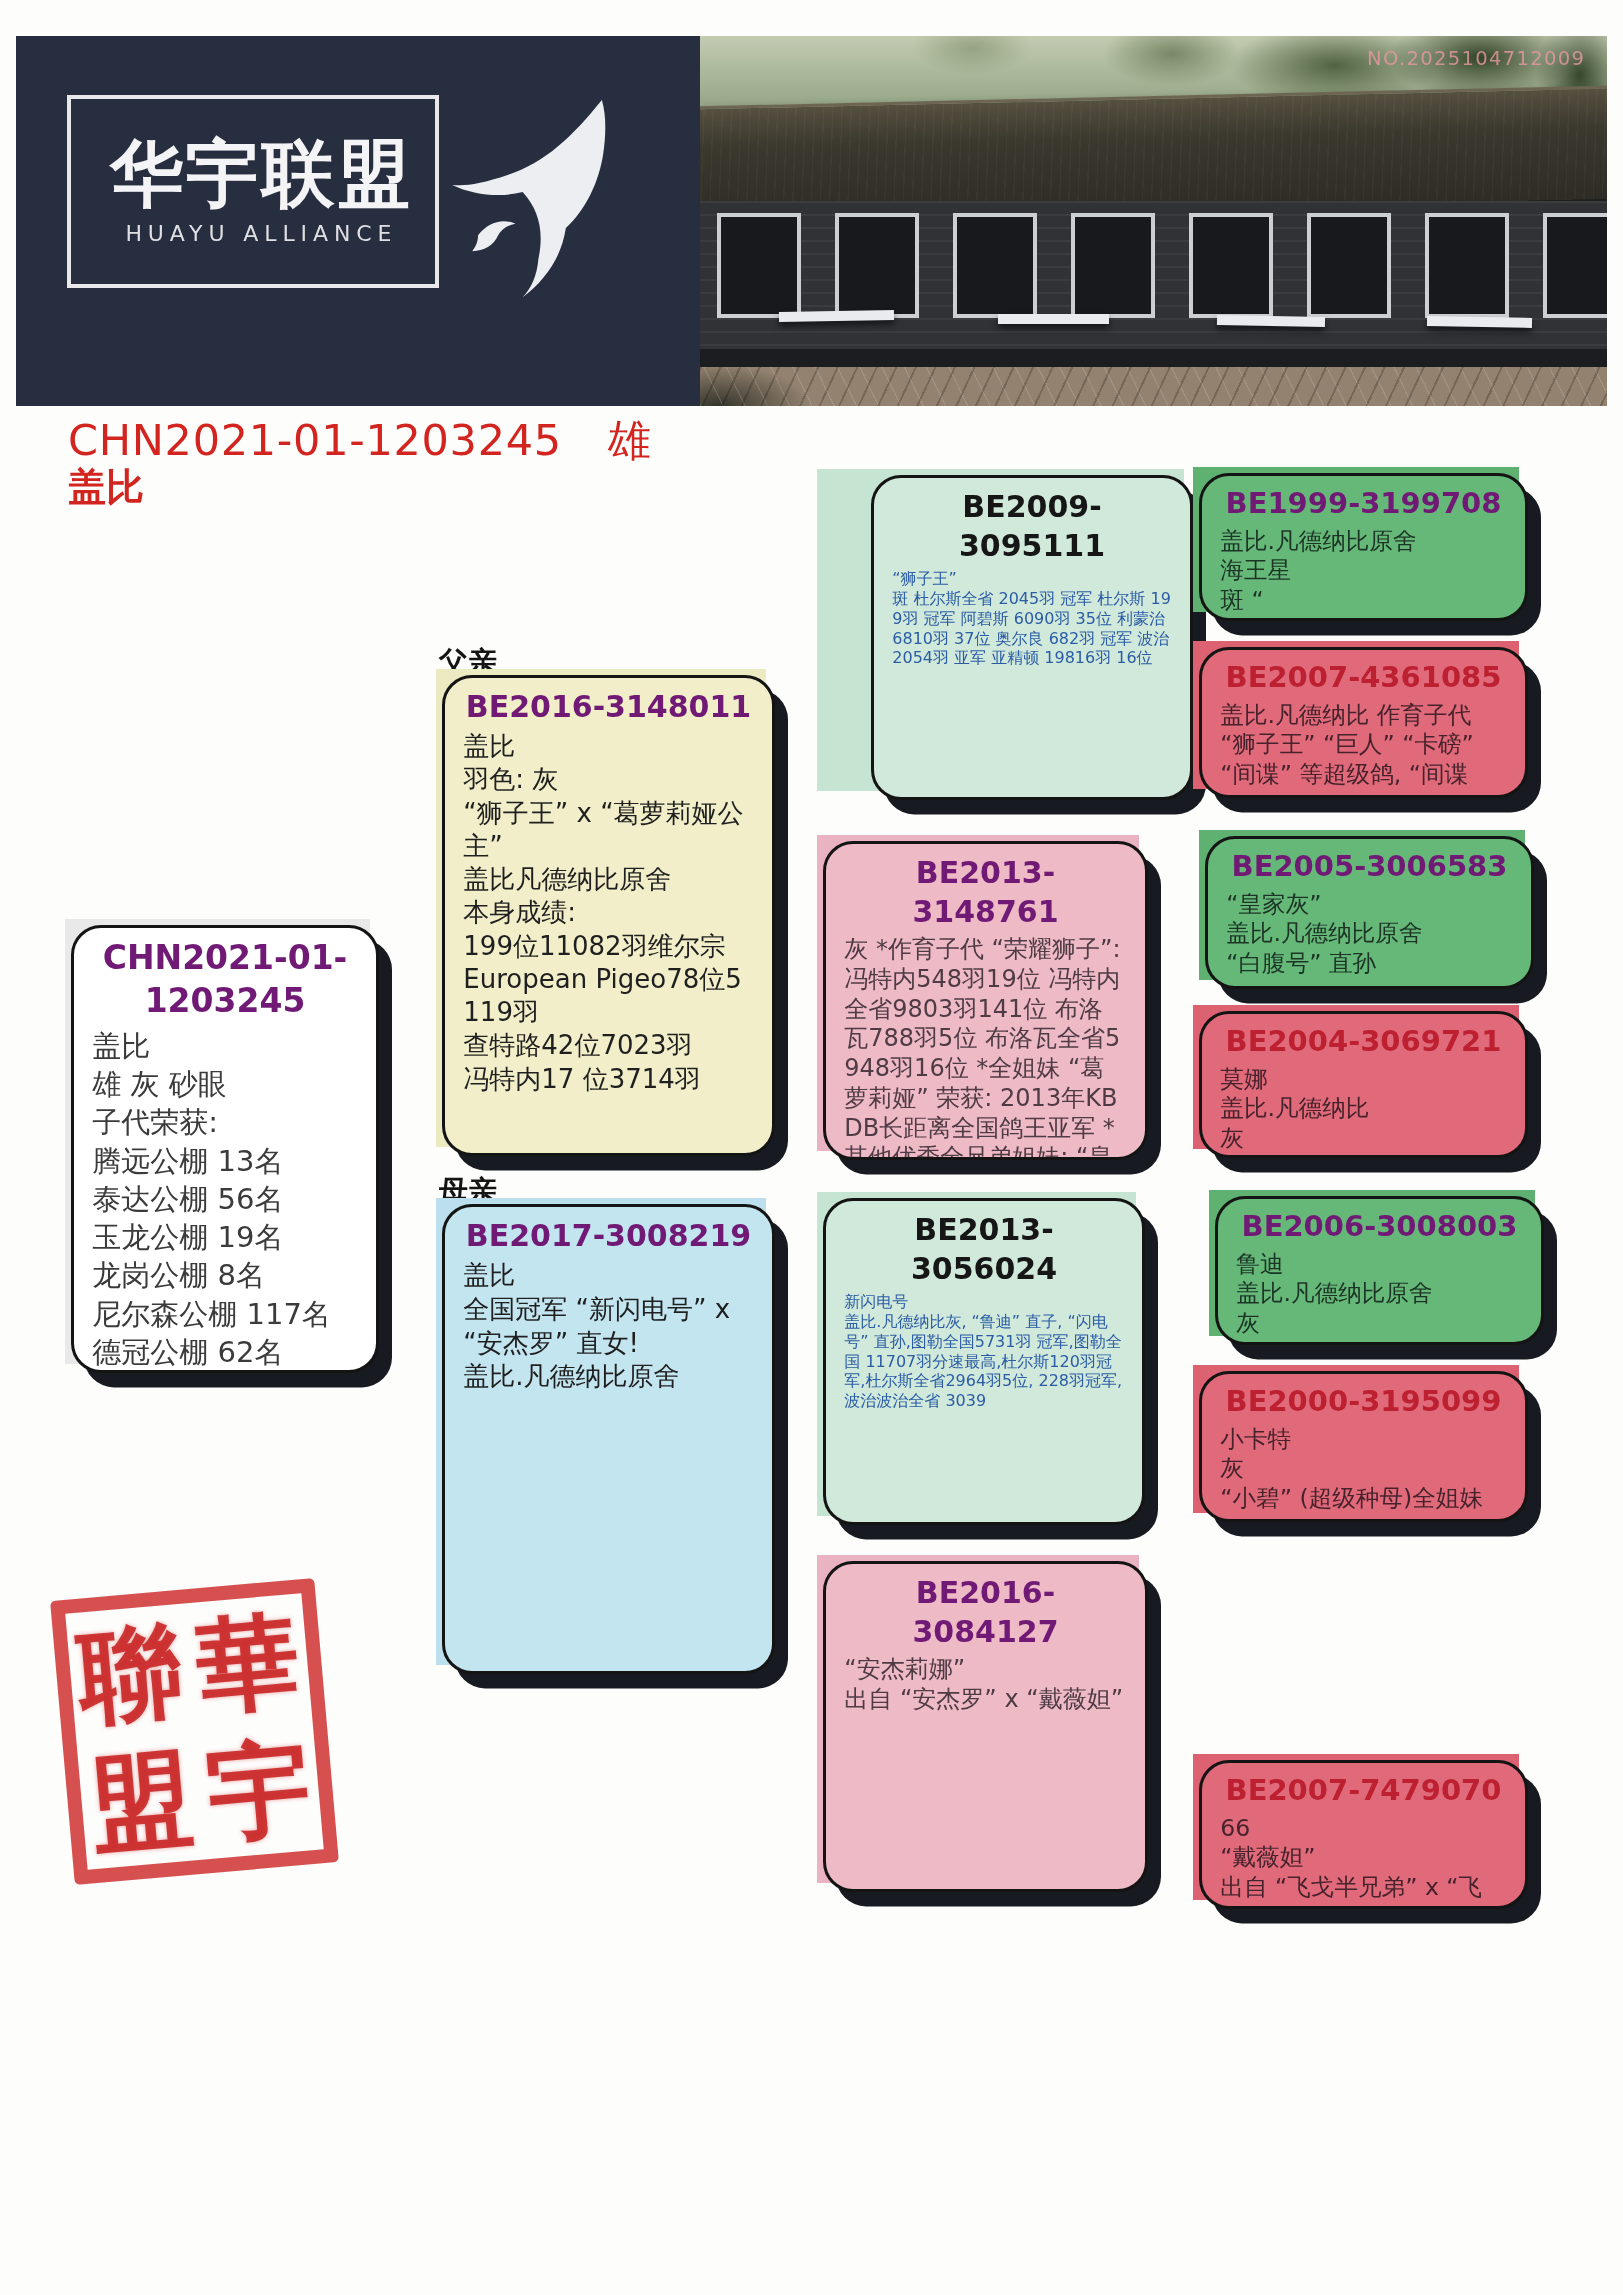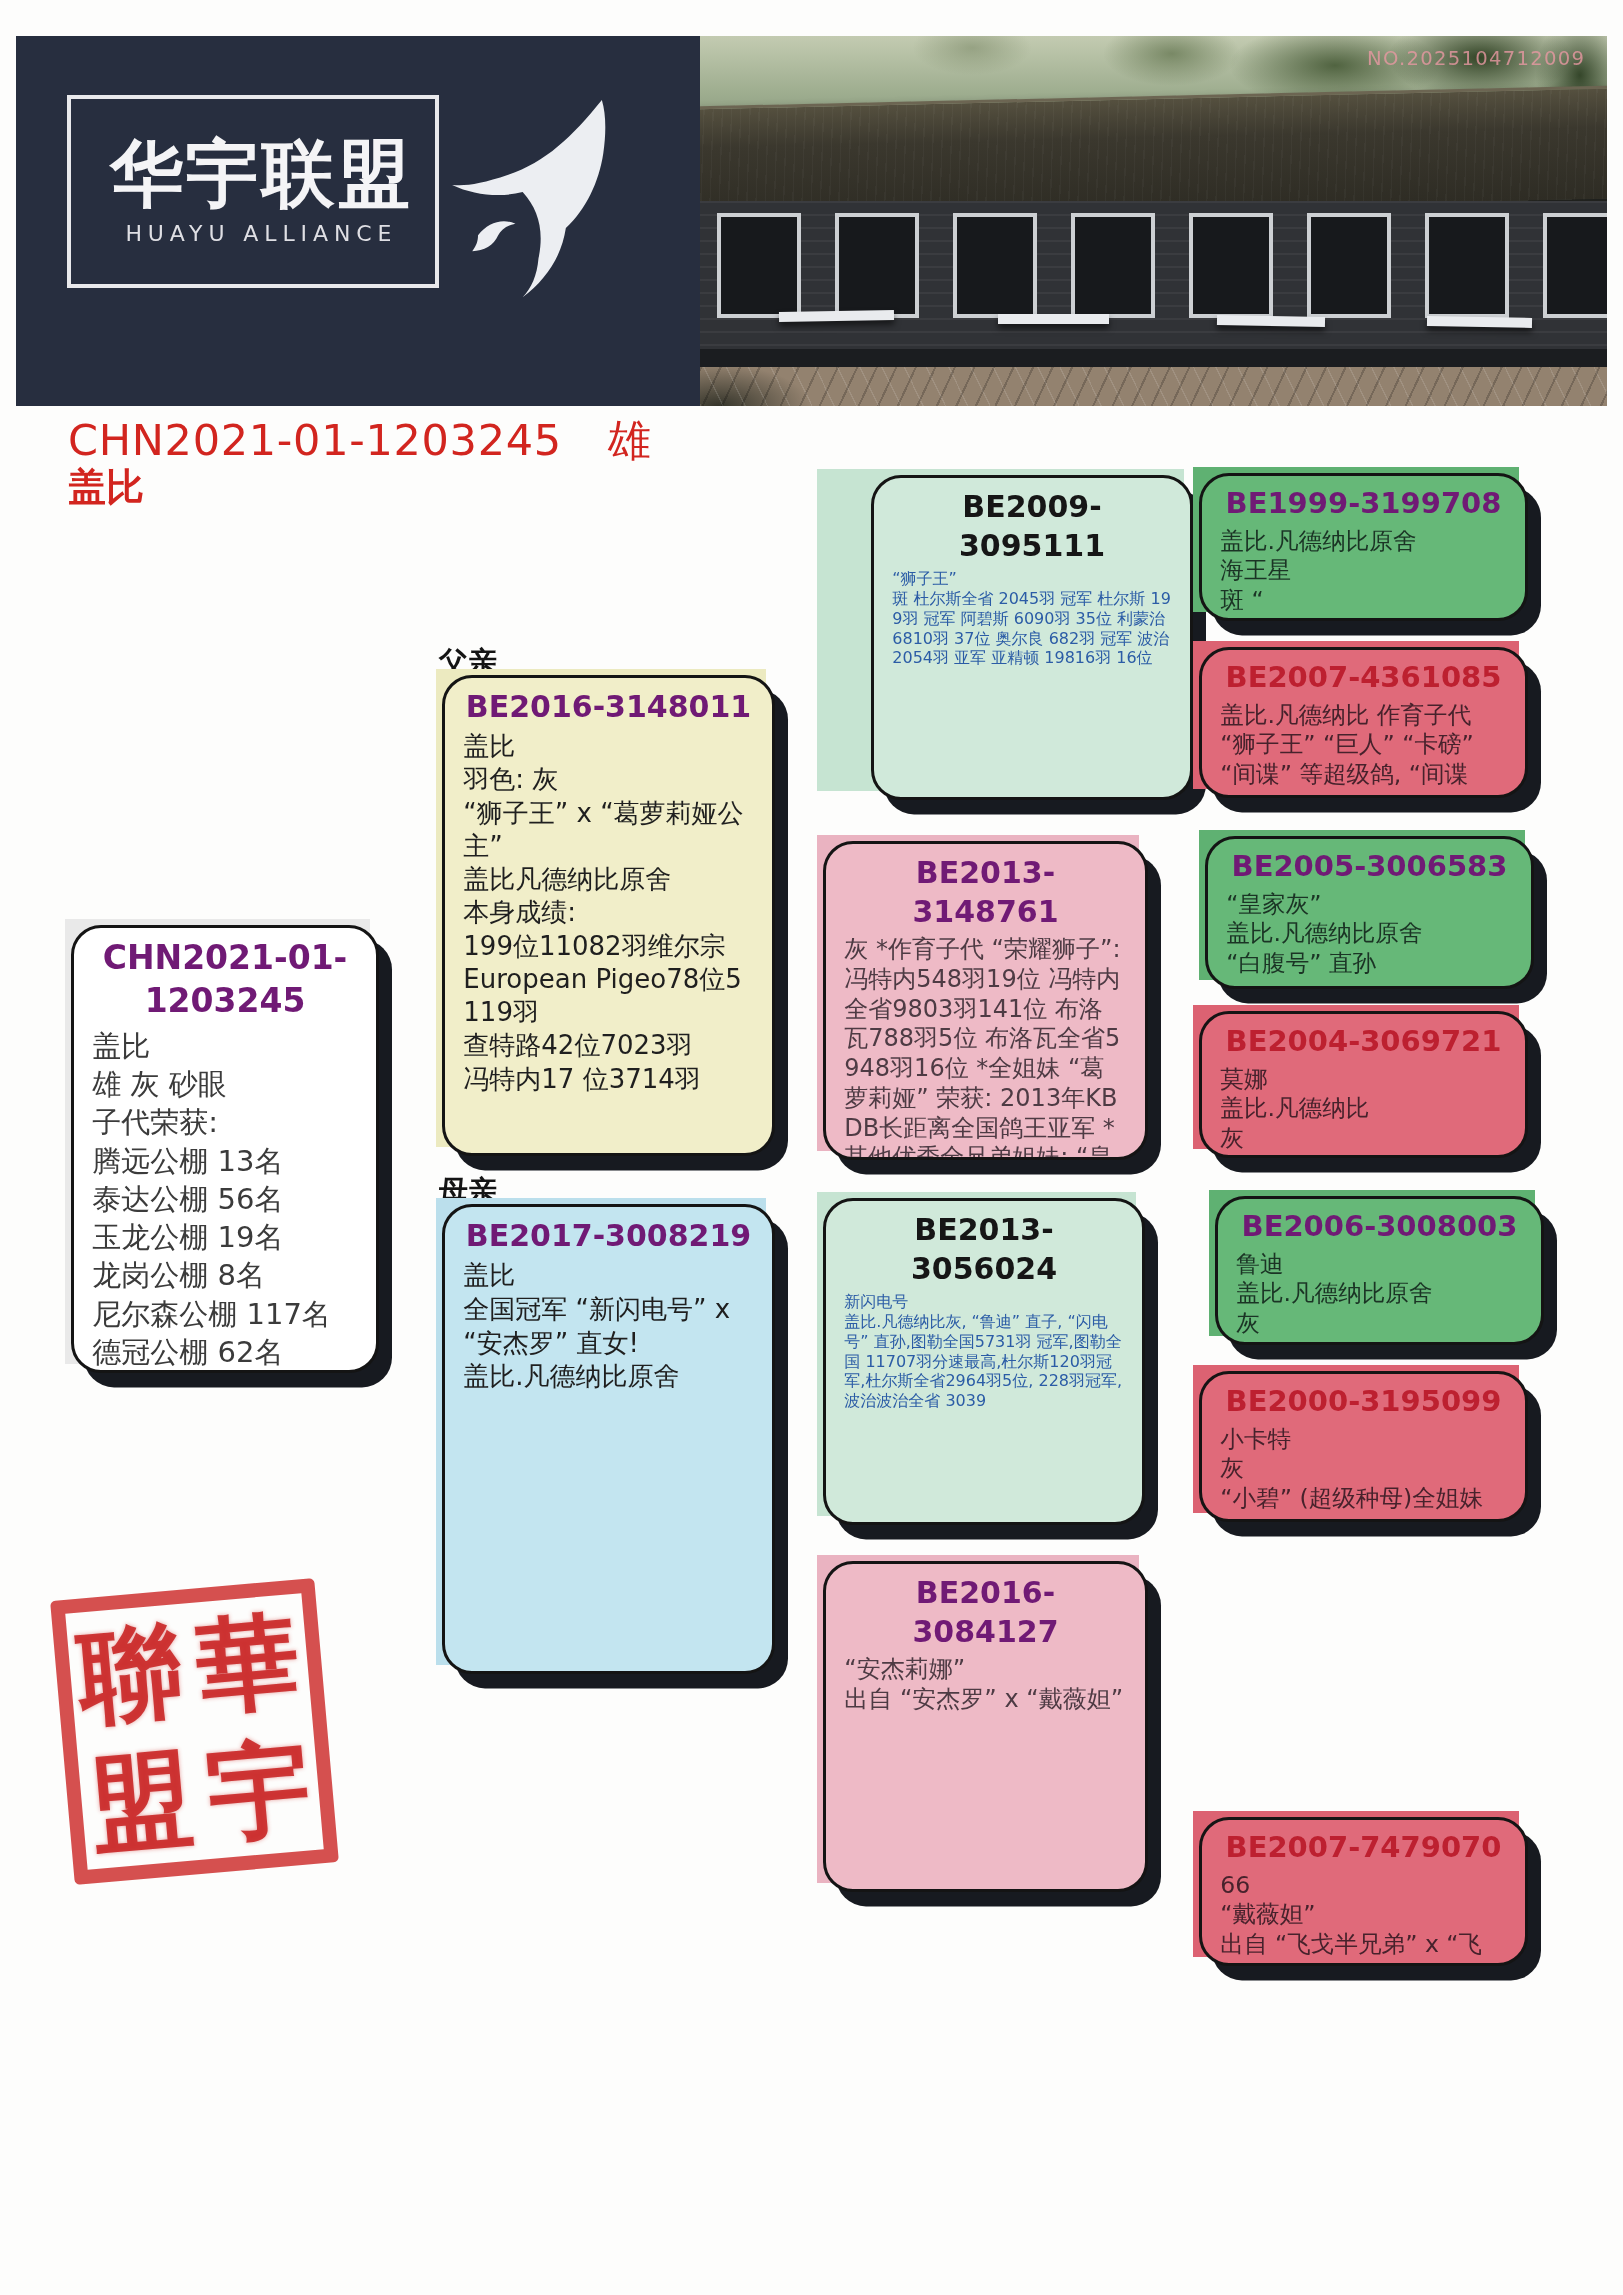--- a/index.html
+++ b/index.html
@@ -260,21 +260,21 @@
   <div class="pwrap rosebox" style="left:1199px;top:1371px;width:329px;height:151px;">
     <div class="pbox">
       <div class="btitle t-rose">BE2000-3195099</div>
       <div class="blines">
           <div>小卡特</div>
           <div>灰</div>
           <div>“小碧” (超级种母)全姐妹</div>
         </div>
     </div>
   </div>
-  <div class="pwrap rosebox" style="left:1199px;top:1817px;width:329px;height:149px;">
+  <div class="pwrap rosebox" style="left:1199px;top:1760px;width:329px;height:149px;">
     <div class="pbox">
       <div class="btitle t-rose">BE2007-7479070</div>
       <div class="blines">
           <div>66</div>
           <div>“戴薇妲”</div>
           <div>出自 “飞戈半兄弟” x “飞</div>
         </div>
     </div>
   </div>
 

